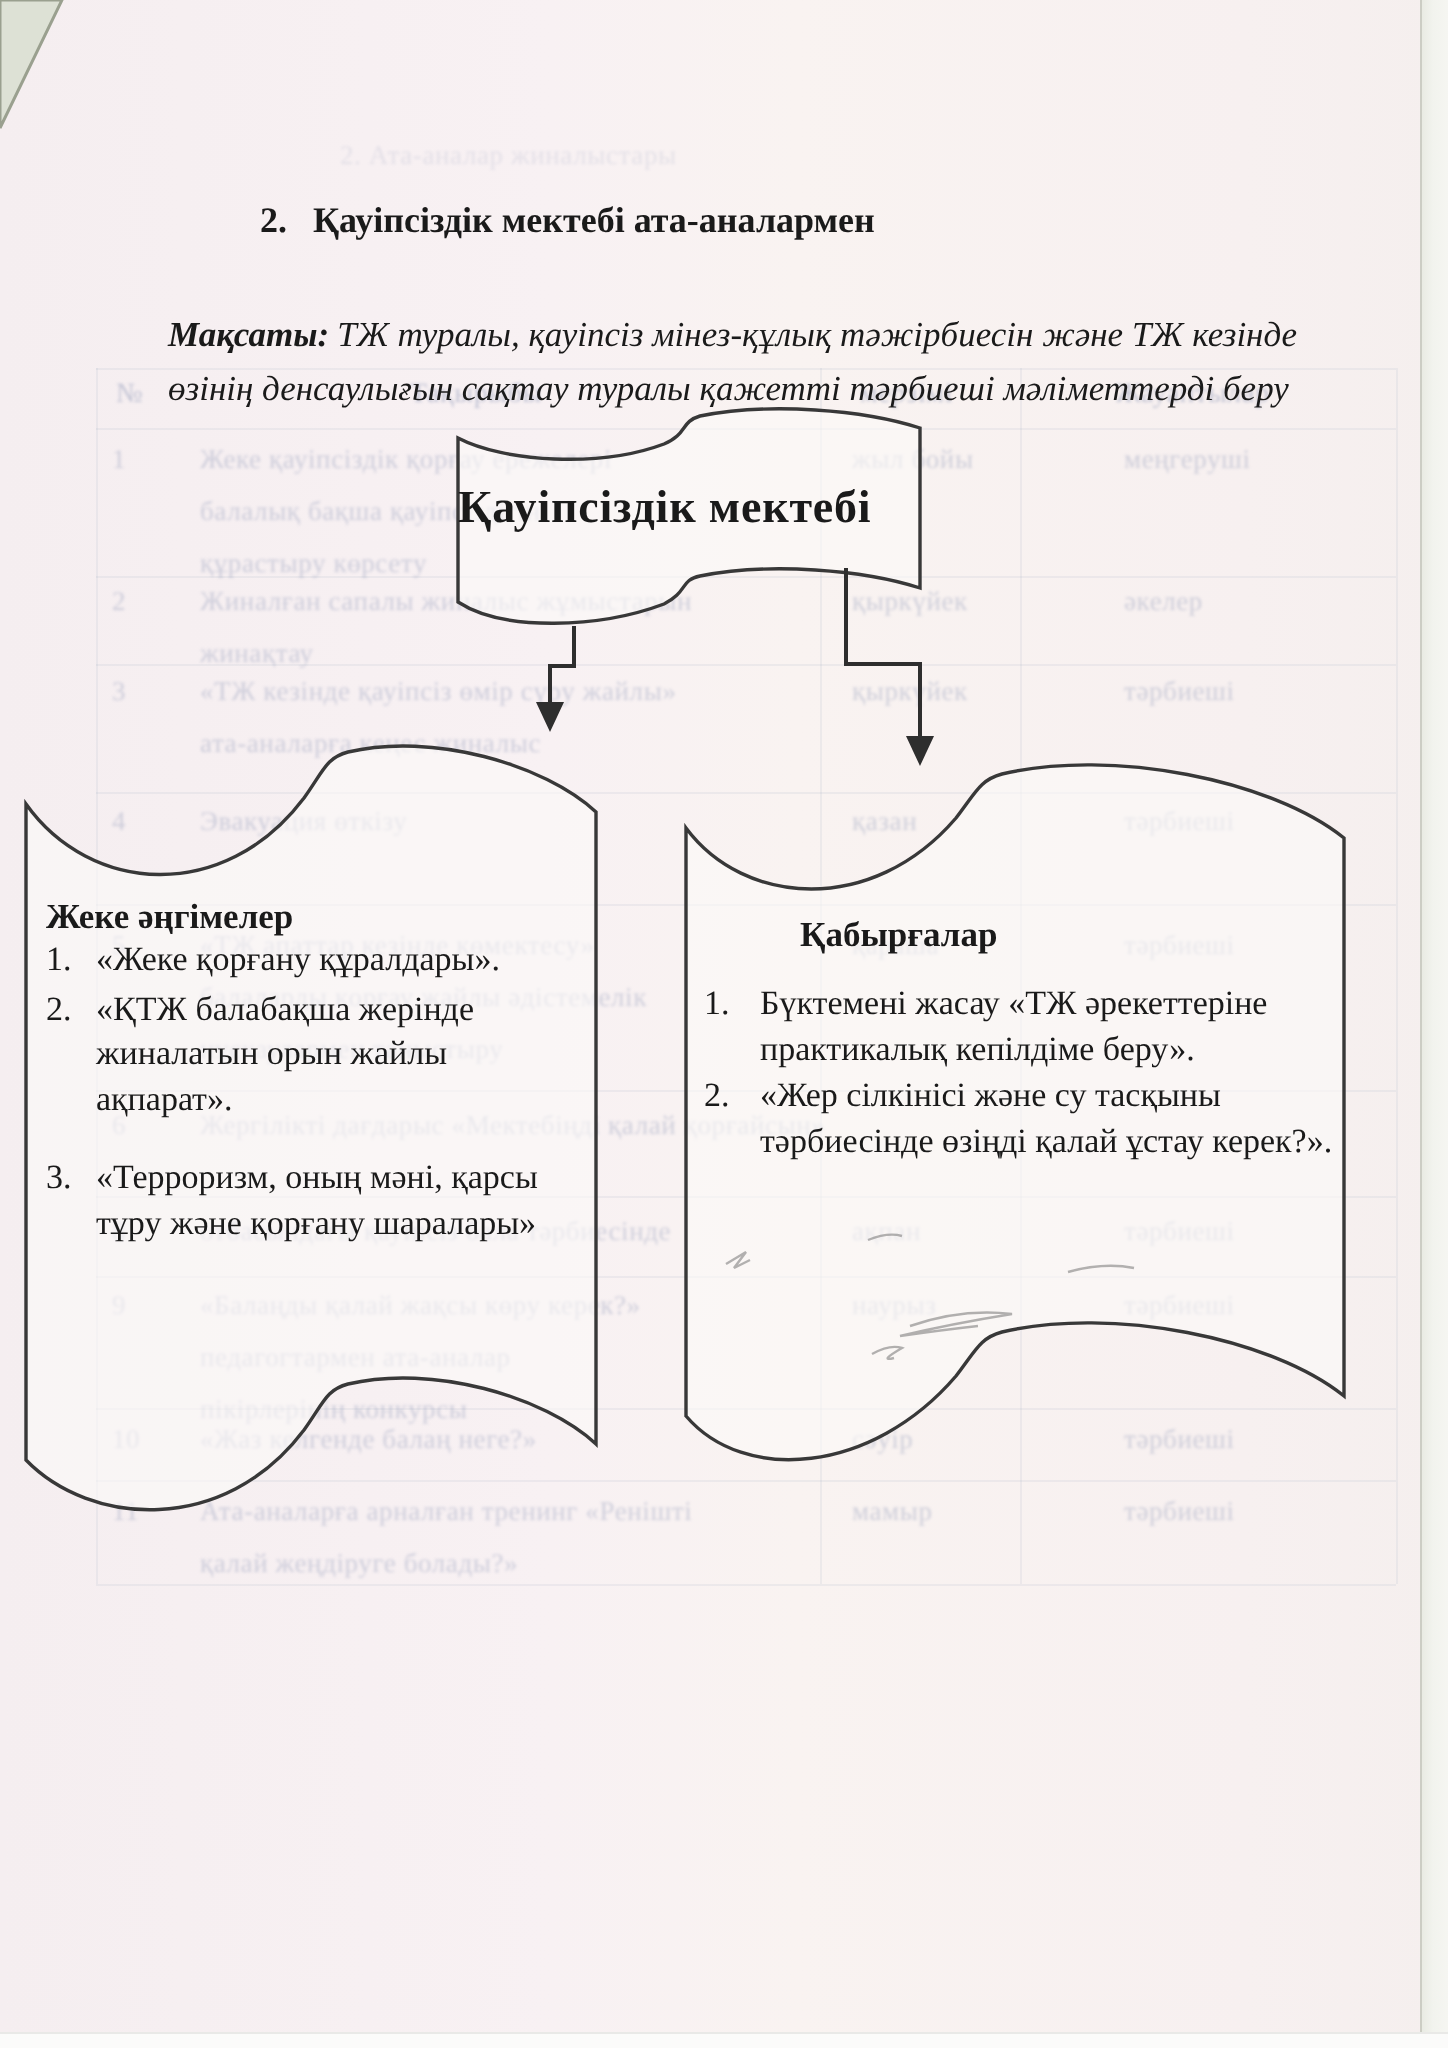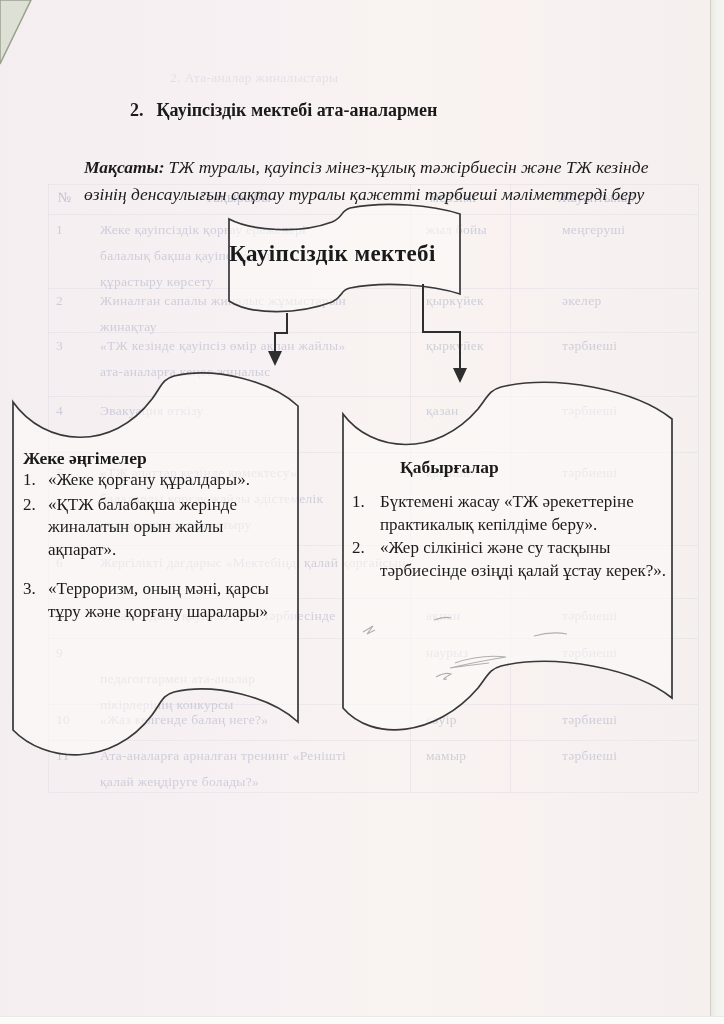--- a/index.html
+++ b/index.html
@@ -99,41 +99,42 @@
       <div class="gtxt" style="left: 100px; top: 248px;">балалық бақша қауіпсіздігін</div>
       <div class="gtxt" style="left: 100px; top: 274px;">құрастыру көрсету</div>
       <div class="gtxt" style="left: 426px; top: 222px;">жыл бойы</div>
       <div class="gtxt" style="left: 562px; top: 222px;">меңгеруші</div>
       <div class="gtxt" style="left: 56px; top: 293px;">2</div>
       <div class="gtxt" style="left: 100px; top: 293px;">Жиналған сапалы жиналыс жұмыстарын</div>
       <div class="gtxt" style="left: 100px; top: 319px;">жинақтау</div>
       <div class="gtxt" style="left: 426px; top: 293px;">қыркүйек</div>
       <div class="gtxt" style="left: 562px; top: 293px;">әкелер</div>
       <div class="gtxt" style="left: 56px; top: 338px;">3</div>
-      <div class="gtxt" style="left: 100px; top: 338px;">«ТЖ кезінде қауіпсіз өмір ақпан жайлы»</div>
+      <div class="gtxt" style="left: 100px; top: 338px;">«ТЖ кезінде қауіпсіз өмір сүру жайлы»</div>
       <div class="gtxt" style="left: 100px; top: 364px;">ата-аналарға кеңес жиналыс</div>
       <div class="gtxt" style="left: 426px; top: 338px;">қыркүйек</div>
       <div class="gtxt" style="left: 562px; top: 338px;">тәрбиеші</div>
       <div class="gtxt" style="left: 56px; top: 403px;">4</div>
       <div class="gtxt" style="left: 100px; top: 403px;">Эвакуация өткізу</div>
       <div class="gtxt" style="left: 426px; top: 403px;">қазан</div>
       <div class="gtxt" style="left: 562px; top: 403px;">тәрбиеші</div>
       <div class="gtxt" style="left: 56px; top: 465px;">5</div>
       <div class="gtxt" style="left: 100px; top: 465px;">«ТЖ апаттар кезінде көмектесу»</div>
       <div class="gtxt" style="left: 100px; top: 491px;">балаларды қорғау жайлы әдістемелік</div>
       <div class="gtxt" style="left: 100px; top: 517px;">нұсқаулармен таныстыру</div>
       <div class="gtxt" style="left: 426px; top: 465px;">қараша</div>
       <div class="gtxt" style="left: 562px; top: 465px;">тәрбиеші</div>
       <div class="gtxt" style="left: 56px; top: 555px;">6</div>
       <div class="gtxt" style="left: 100px; top: 555px;">Жергілікті дағдарыс «Мектебіңді қалай қорғайсың»</div>
       <div class="gtxt" style="left: 56px; top: 608px;">8</div>
       <div class="gtxt" style="left: 100px; top: 608px;">отбасындағы қауіпсіз бала тәрбиесінде</div>
       <div class="gtxt" style="left: 426px; top: 608px;">ақпан</div>
       <div class="gtxt" style="left: 562px; top: 608px;">тәрбиеші</div>
       <div class="gtxt" style="left: 56px; top: 645px;">9</div>
+      <div class="gtxt" style="left: 100px; top: 645px;">«Балаңды қалай жақсы көру керек?»</div>
       <div class="gtxt" style="left: 100px; top: 671px;">педагогтармен ата-аналар</div>
       <div class="gtxt" style="left: 100px; top: 697px;">пікірлерінің конкурсы</div>
       <div class="gtxt" style="left: 426px; top: 645px;">наурыз</div>
       <div class="gtxt" style="left: 562px; top: 645px;">тәрбиеші</div>
       <div class="gtxt" style="left: 56px; top: 712px;">10</div>
       <div class="gtxt" style="left: 100px; top: 712px;">«Жаз келгенде балаң неге?»</div>
       <div class="gtxt" style="left: 426px; top: 712px;">сәуір</div>
       <div class="gtxt" style="left: 562px; top: 712px;">тәрбиеші</div>
       <div class="gtxt" style="left: 56px; top: 748px;">11</div>
       <div class="gtxt" style="left: 100px; top: 748px;">Ата-аналарға арналған тренинг «Ренішті</div>

